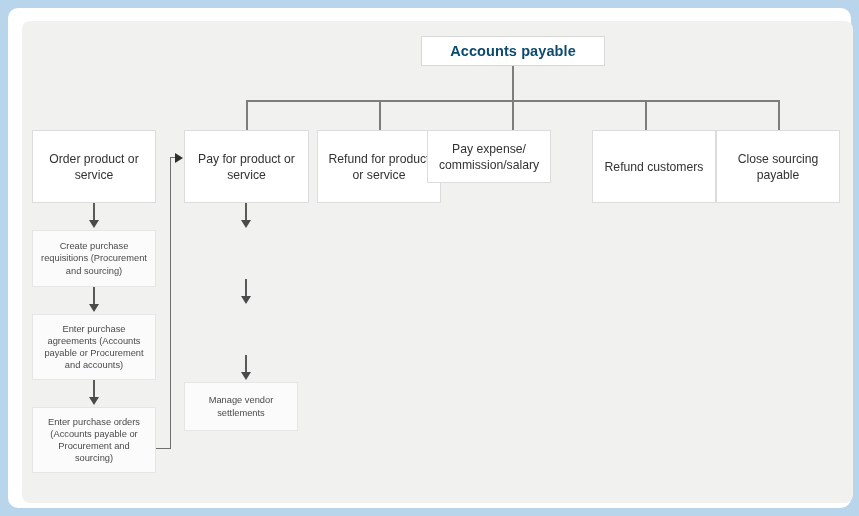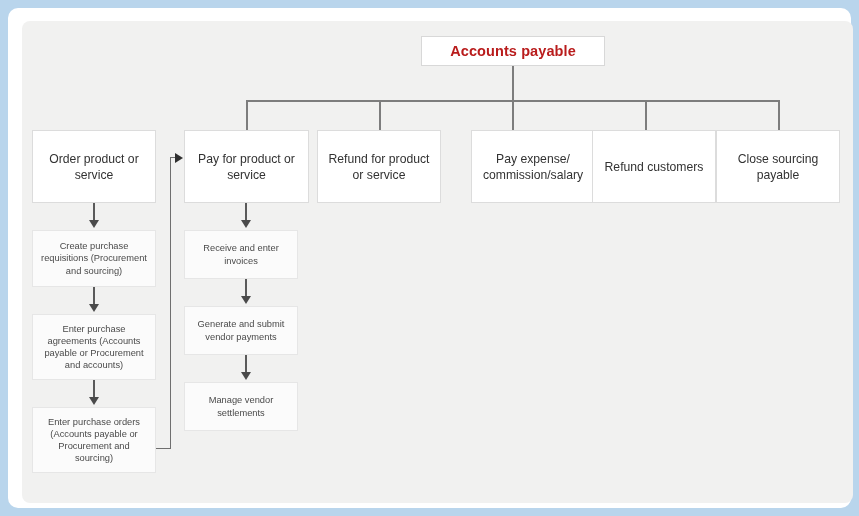--- a/index.html
+++ b/index.html
@@ -55,21 +55,21 @@
     width: 100%;
     padding: 0 5px;
     box-sizing: border-box;
   }
 
   .node.title {
     background: #ffffff;
     border: 1px solid #d8d8d8;
     font-size: 14.5px;
     font-weight: bold;
-    color: #b91c1c;
+    color: #0c4a6e;
     letter-spacing: .1px;
   }
   .node.lvl2 {
     background: #ffffff;
     border: 1px solid #dcdcdc;
     font-size: 12.2px;
     line-height: 16px;
     color: #323232;
   }
   .node.lvl3 {
@@ -141,21 +141,21 @@
     </div>
 
     <div class="node lvl2" style="left:162px; top:109px; width:125px; height:73px;">
       <span class="txt">Pay for product or service</span>
     </div>
 
     <div class="node lvl2" style="left:295px; top:109px; width:124px; height:73px;">
       <span class="txt">Refund for product or service</span>
     </div>
 
-    <div class="node lvl2" style="left:449px; top:109px; width:124px; height:73px;">
+    <div class="node lvl2" style="left:405px; top:109px; width:124px; height:53px;">
       <span class="txt">Pay expense/ commission/salary</span>
     </div>
 
     <div class="node lvl2" style="left:561px; top:109px; width:124px; height:73px;margin-left:9px;">
       <span class="txt">Refund customers</span>
     </div>
 
     <div class="node lvl2" style="left:694px; top:109px; width:124px; height:73px;">
       <span class="txt">Close sourcing payable</span>
     </div>
@@ -182,30 +182,24 @@
     </div>
 
     <div class="line thin h" style="left:134px; top:427px; width:14.5px;"></div>
     <div class="line thin v" style="left:147.5px; top:136px; height:292px;"></div>
     <div class="line thin h" style="left:147.5px; top:136px; width:7px;"></div>
     <div class="arrow-right" style="left:153px; top:131.5px;"></div>
 
     <div class="stem" style="left:223.3px; top:182px; height:21px;"></div>
     <div class="arrow-down" style="left:219px; top:199px;"></div>
 
-    <div class="node lvl3" style="left:162px; top:209px; width:114px; height:49px;">
-      <span class="txt">Receive and enter invoices</span>
-    </div>
 
     <div class="stem" style="left:223.3px; top:258px; height:21px;"></div>
     <div class="arrow-down" style="left:219px; top:275px;"></div>
 
-    <div class="node lvl3" style="left:162px; top:285px; width:114px; height:49px;">
-      <span class="txt">Generate and submit vendor payments</span>
-    </div>
 
     <div class="stem" style="left:223.3px; top:334px; height:21px;"></div>
     <div class="arrow-down" style="left:219px; top:351px;"></div>
 
     <div class="node lvl3" style="left:162px; top:361px; width:114px; height:49px;">
       <span class="txt">Manage vendor settlements</span>
     </div>
 
   </div>
 </div>

